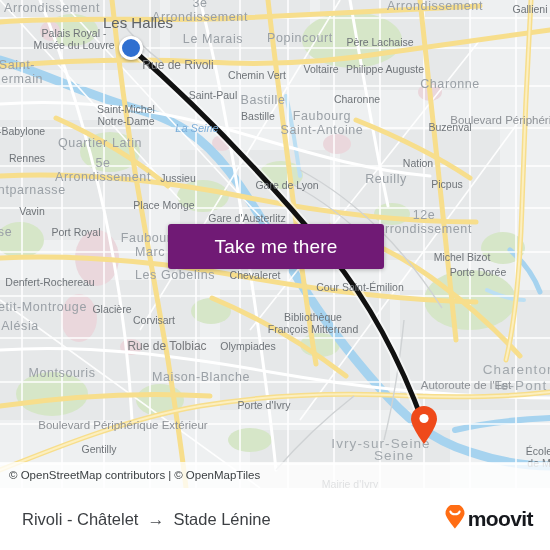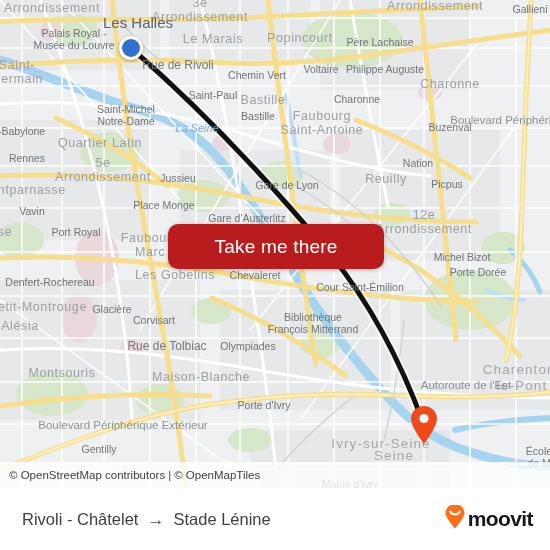--- a/index.html
+++ b/index.html
@@ -73,23 +73,23 @@
     height: 40px;
   }
 
   
   #cta {
     position: absolute;
     left: 168px;
     top: 224px;
     width: 216px;
     height: 45px;
-    background: #b91c1c;
+    background: #701a75;
     border: none;
-    border-radius: 10px;
+    border-radius: 3px;
     color: #ffffff;
     font-size: 19px;
     font-family: "Liberation Sans", sans-serif;
     letter-spacing: .2px;
     cursor: pointer;
     box-shadow: 0 1px 4px rgba(0,0,0,.25);
   }
 
   
   #attribution {

